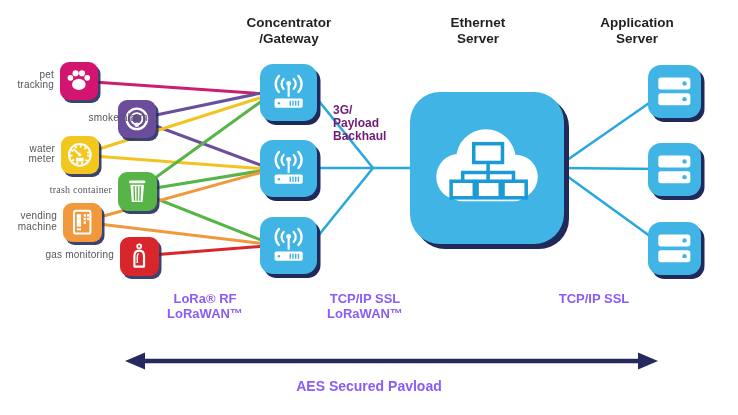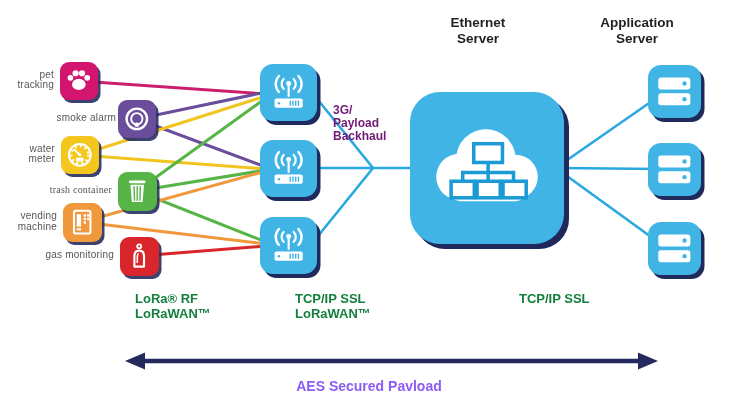--- a/index.html
+++ b/index.html
@@ -12,21 +12,21 @@
   .small svg{width:78%;height:78%;}
   .gw{background:#41b4e6;border-radius:13px;box-shadow:3.5px 4px 0 #20295c;}
   .gw svg{width:76%;height:76%;}
   .ns{background:#41b4e6;border-radius:30px;box-shadow:5px 5px 0 #20295c;}
   .ns svg{width:122px;height:106px;}
   .as{background:#41b4e6;border-radius:13px;box-shadow:3.5px 4px 0 #20295c;}
   .as svg{width:88%;height:88%;}
   .col-header{position:absolute;text-align:center;font-weight:bold;font-size:13.5px;line-height:16px;color:#231f20;}
   .h-end{font-size:15px;line-height:17px;}
   .node-label{position:absolute;text-align:right;font-size:10px;line-height:10.5px;color:#55565a;letter-spacing:.2px;}
-  .bottom-label{position:absolute;font-weight:bold;font-size:13px;line-height:15px;color:#15803d;}
+  .bottom-label{position:absolute;text-align:center;font-weight:bold;font-size:13px;line-height:15px;color:#8b5cf6;}
   .backhaul{position:absolute;font-weight:bold;font-size:12px;line-height:13px;color:#701a75;}
   .aes-label{position:absolute;font-weight:bold;font-size:14px;color:#8b5cf6;text-align:center;}
 </style>
 </head>
 <body>
 
 <div class="canvas">
 
   <svg id="edges">
       <line x1="79" y1="81" x2="266" y2="94" stroke="#cb1f6e" stroke-width="3"></line>
@@ -41,20 +41,24 @@
       <line x1="82" y1="222" x2="266" y2="244" stroke="#f0983c" stroke-width="3"></line>
       <line x1="139" y1="256" x2="266" y2="246" stroke="#d8262c" stroke-width="3"></line>
       <line x1="314" y1="95" x2="373" y2="168" stroke="#29a8df" stroke-width="2.6"></line>
       <line x1="314" y1="168" x2="414" y2="168" stroke="#29a8df" stroke-width="2.6"></line>
       <line x1="314" y1="241" x2="373" y2="168" stroke="#29a8df" stroke-width="2.6"></line>
       <line x1="560" y1="165" x2="665" y2="92" stroke="#29a8df" stroke-width="2.6"></line>
       <line x1="560" y1="168" x2="660" y2="169" stroke="#29a8df" stroke-width="2.6"></line>
       <line x1="560" y1="171" x2="665" y2="247" stroke="#29a8df" stroke-width="2.6"></line>
     </svg>
 
+  <div class="col-header" style="left:229px;top:15px;width:120px;">
+    <span>Concentrator</span><br>
+    <span>/Gateway</span>
+  </div>
   <div class="col-header" style="left:418px;top:15px;width:120px;">
     <span>Ethernet</span><br>
     <span>Server</span>
   </div>
   <div class="col-header" style="left:577px;top:15px;width:120px;">
     <span>Application</span><br>
     <span>Server</span>
   </div>
 
   <div class="backhaul" style="left:333px;top:104px;width:84px;">
@@ -94,21 +98,21 @@
       </svg>
     </div>
     <div class="node-label" style="right: 684px; top: 69.5px; width: 70px;">pet<br>tracking</div>
     <div class="node small" style="left: 118px; top: 100px; width: 38px; height: 38px; background: rgb(106, 77, 155);">
       <svg viewBox="0 0 24 24" fill="none" stroke="#fff">
         <circle cx="12" cy="12" r="8.3" stroke-width="1.9"></circle>
         <circle cx="12" cy="12" r="4.6" stroke-width="1.6"></circle>
         <circle cx="12" cy="16.8" r="1.9" fill="#fff" stroke="none"></circle>
       </svg>
     </div>
-    <div class="node-label" style="right: 622px; top: 112.75px; width: 70px;">smoke alarm</div>
+    <div class="node-label" style="right: 590px; top: 112.75px; width: 70px;">smoke alarm</div>
     <div class="node small" style="left: 61px; top: 136px; width: 38px; height: 38px; background: rgb(243, 199, 30);">
       <svg viewBox="0 0 24 24">
         <circle cx="12" cy="12" r="8.8" fill="none" stroke="#fff" stroke-width="1.7"></circle>
         <circle cx="12" cy="12" r="7" fill="none" stroke="#fff" stroke-width="2" stroke-dasharray="1.5 2.6"></circle>
         <line x1="12" y1="12" x2="7.4" y2="7.8" stroke="#fff" stroke-width="1.6" stroke-linecap="round"></line>
         <circle cx="12" cy="12" r="1.3" fill="#fff"></circle>
         <rect x="8.9" y="14.4" width="6.2" height="3" fill="#fff"></rect>
       </svg>
     </div>
     <div class="node-label" style="right: 683px; top: 143.5px; width: 70px;">water<br>meter</div>

